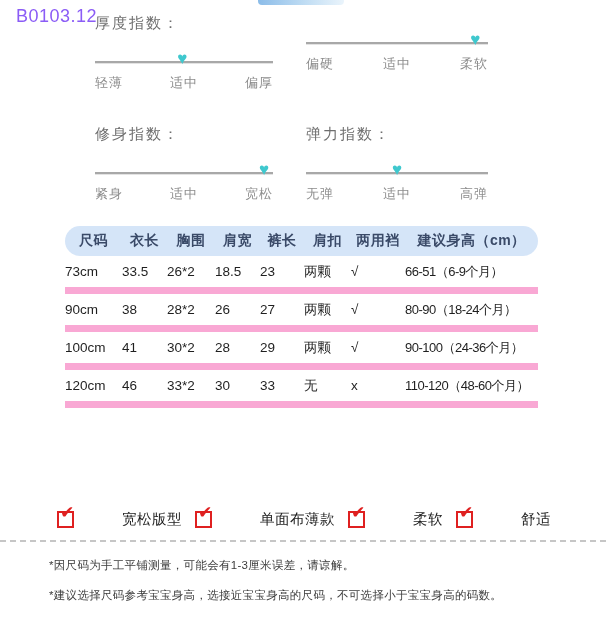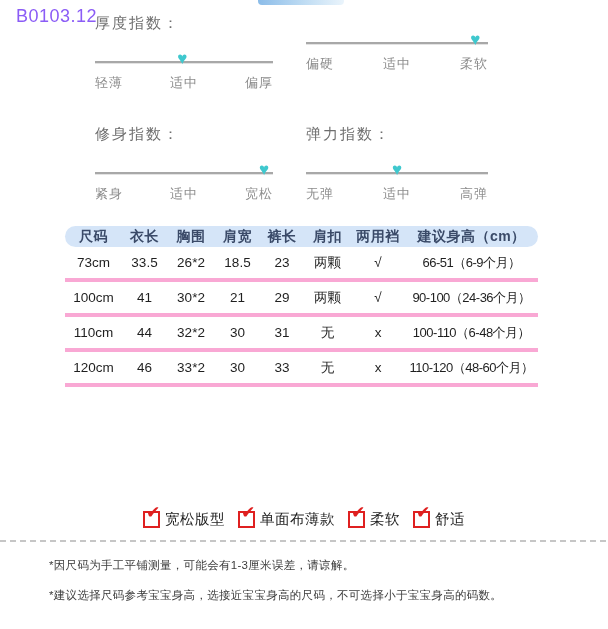--- a/index.html
+++ b/index.html
@@ -14,34 +14,34 @@
   
   .indicators{position:absolute;left:95px;top:14px;width:418px;display:grid;
     grid-template-columns:178px 182px;column-gap:58px;row-gap:18px;gap:33px;}
   .indicator-title{font-size:15px;color:#6e6e6e;letter-spacing:2px;}
   .slider{position:relative;height:14px;margin-top:22px;}
   .slider-line{position:absolute;left:0;right:0;top:6px;height:2px;background:#a8a8a8;box-shadow:0 1px 0 #e3e3e3;}
   .heart{position:absolute;top:-5px;transform:translateX(-50%);color:#3fc8ce;font-size:17px;line-height:17px;}
   .slider-labels{display:flex;justify-content:space-between;margin-top:5px;font-size:13px;color:#8c8c8c;letter-spacing:1px;}
   
   .size-table{position:absolute;left:65px;top:226px;width:473px;border-collapse:collapse;table-layout:fixed;}
-  .size-table th{height:21px;background:#d5e5f8;font-size:14px;font-weight:700;color:#3a4a68;
+  .size-table th{height:30px;background:#d5e5f8;font-size:14px;font-weight:700;color:#3a4a68;
     text-align:center;padding:0;letter-spacing:.5px;}
   .size-table th:first-child{border-radius:15px 0 0 15px;}
   .size-table th:last-child{border-radius:0 15px 15px 0;margin-top:48px;}
-  .size-table td{height:31px;text-align:center;font-size:13.5px;color:#1f1f1f;
-    border-bottom:4px solid #f9a8d4;padding:0;white-space:nowrap;}
+  .size-table td{height:31px;font-size:13.5px;color:#1f1f1f;
+    border-bottom:7px solid #f9a8d4;padding:0;white-space:nowrap;}
   .size-table td:last-child{font-size:13px;letter-spacing:-.5px;}
   
   .features{position:absolute;left:0;top:510px;width:608px;display:flex;justify-content:center;
     align-items:center;gap:13px;font-size:14.5px;color:#1d1d1d;}
   .feature{display:inline-flex;align-items:center;gap:5px;}
   .checkbox{position:relative;display:inline-block;width:13px;height:13px;border:2px solid #df2020;background:#fff;}
   .tick{position:absolute;left:1px;top:-9px;font-size:17px;font-weight:bold;color:#df2020;line-height:17px;}
-  .feature-label{letter-spacing:.5px;}
+  .feature-label{letter-spacing:.5px;margin-left:43px;}
   
   .dashed-divider{position:absolute;left:0;top:540px;width:608px;height:2px;
     background:repeating-linear-gradient(90deg,#c6c6c6 0 6px,transparent 6px 10px);}
   
   .notes{position:absolute;left:40px;top:546px;width:545px;}
   .notes p{margin:9px;font-size:11.5px;line-height:21px;color:#3c3c3c;letter-spacing:.3px;}
 </style>
 </head>
 <body>
 
@@ -129,38 +129,38 @@
         <td>73cm</td>
         <td>33.5</td>
         <td>26*2</td>
         <td>18.5</td>
         <td>23</td>
         <td>两颗</td>
         <td>√</td>
         <td>66-51（6-9个月）</td>
       </tr>
       <tr>
+        <td>90cm</td>
+        <td>38</td>
+        <td>28*2</td>
+        <td>26</td>
+        <td>27</td>
+        <td>两颗</td>
+        <td>√</td>
+        <td>80-90（18-24个月）</td>
+      </tr>
+      <tr>
         <td>100cm</td>
         <td>41</td>
         <td>30*2</td>
-        <td>21</td>
+        <td>28</td>
         <td>29</td>
         <td>两颗</td>
         <td>√</td>
         <td>90-100（24-36个月）</td>
-      </tr>
-      <tr>
-        <td>110cm</td>
-        <td>44</td>
-        <td>32*2</td>
-        <td>30</td>
-        <td>31</td>
-        <td>无</td>
-        <td>x</td>
-        <td>100-110（6-48个月）</td>
       </tr>
       <tr>
         <td>120cm</td>
         <td>46</td>
         <td>33*2</td>
         <td>30</td>
         <td>33</td>
         <td>无</td>
         <td>x</td>
         <td>110-120（48-60个月）</td>

